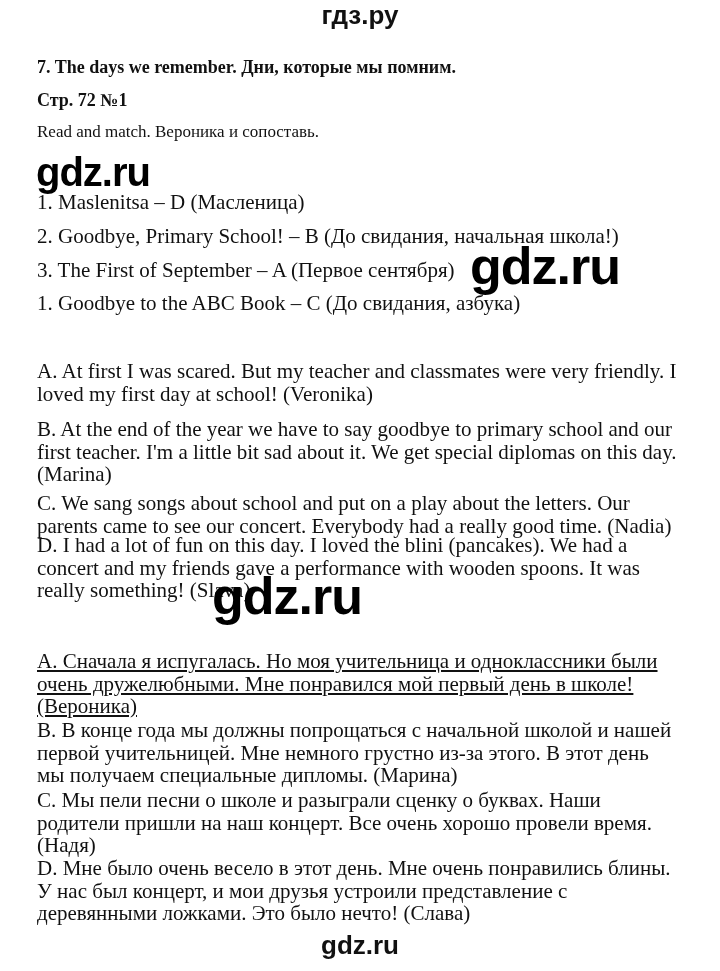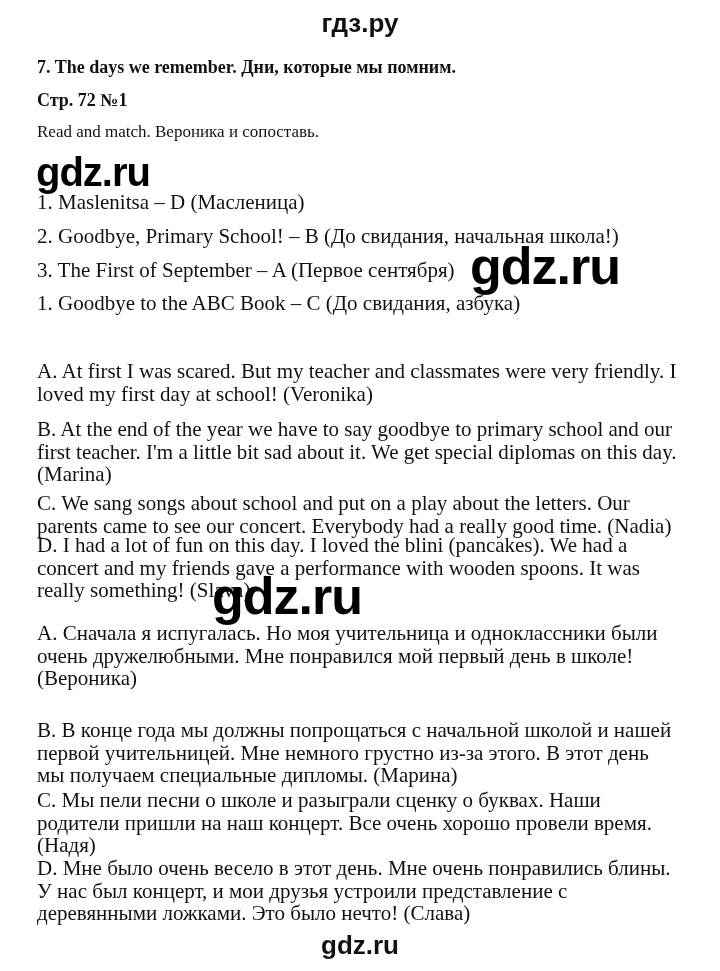--- a/index.html
+++ b/index.html
@@ -1,37 +1,37 @@
 <!DOCTYPE html>
 <html><head>
   <meta charset="utf-8">
   <style>
     html, body { margin: 0; padding: 0; background: #ffffff; }
     body { width: 720px; height: 971px; position: relative; overflow: hidden; color: #111; }
     .serif { font-family: "Liberation Serif", "DejaVu Serif", serif; }
     .sans { font-family: "Liberation Sans", "DejaVu Sans", sans-serif; }
-    .wm-top { position: absolute; top: 0; left: 0; width: 720px; text-align: center; font-size: 26px; font-weight: bold; line-height: 30px; padding-top: 8px; letter-spacing: 0px; }
+    .wm-top { position: absolute; top: 0; left: 0; width: 720px; text-align: center; font-size: 26px; font-weight: bold; line-height: 30px; padding-top: 0; letter-spacing: 0px; }
     .wm-bottom { position: absolute; top: 930px; left: 0; width: 720px; text-align: center; font-size: 26px; font-weight: bold; line-height: 30px; }
     .wm-big { position: absolute; font-weight: bold; color: #000; letter-spacing: -1px; }
     .wm1 { left: 36px; top: 150px; font-size: 40px; line-height: 44px; }
     .wm2 { left: 470px; top: 238px; font-size: 52px; line-height: 56px; }
     .wm3 { left: 212px; top: 568px; font-size: 52px; line-height: 56px; }
     .title { position: absolute; left: 37px; top: 56px; font-size: 18px; font-weight: bold; line-height: 22px; }
     .page-ref { position: absolute; left: 37px; top: 89px; font-size: 18px; font-weight: bold; line-height: 22px; }
     .instr { position: absolute; left: 37px; top: 121px; font-size: 17px; line-height: 22px; }
     .para { position: absolute; left: 37px; width: 640px; font-size: 21px; line-height: 22.5px; }
     .match1 { top: 191px; }
     .match2 { top: 225px; }
     .match3 { top: 259px; }
     .match4 { top: 292px; }
     .enA { top: 360px; }
     .enB { top: 418px; }
     .enC { top: 476px; margin-top: 16px; }
     .enD { top: 534px; }
-    .ruA { top: 622px; }
+    .ruA { top: 650px; text-decoration: underline; }
     .ruB { top: 708px; margin-top: 11px; }
     .ruC { top: 789px; }
     .ruD { top: 857px; }
   </style>
 </head>
 <body>
 
 <div class="sans wm-top">гдз.ру</div>
 
 <div class="serif title">7. The days we remember. Дни, которые мы помним.</div>

